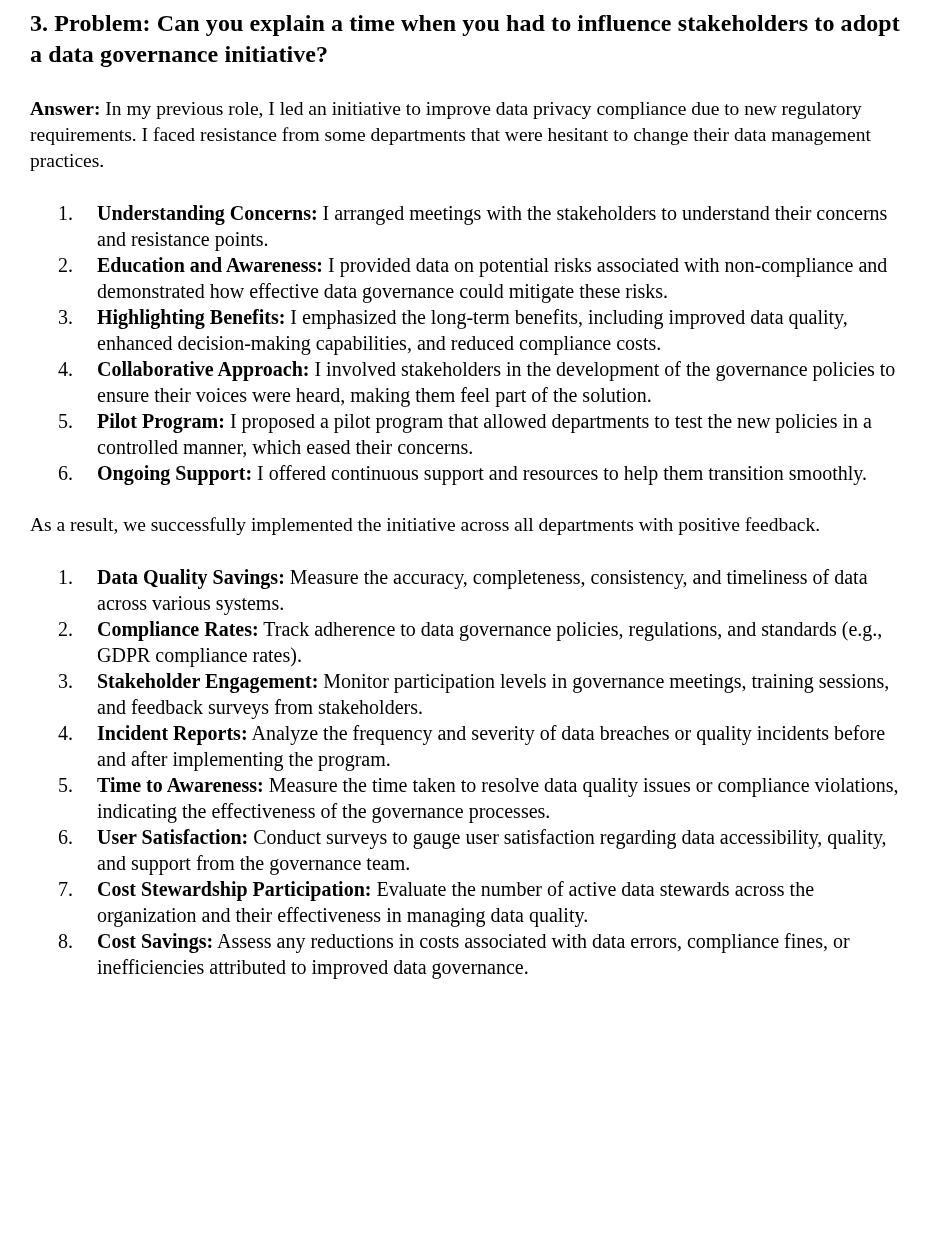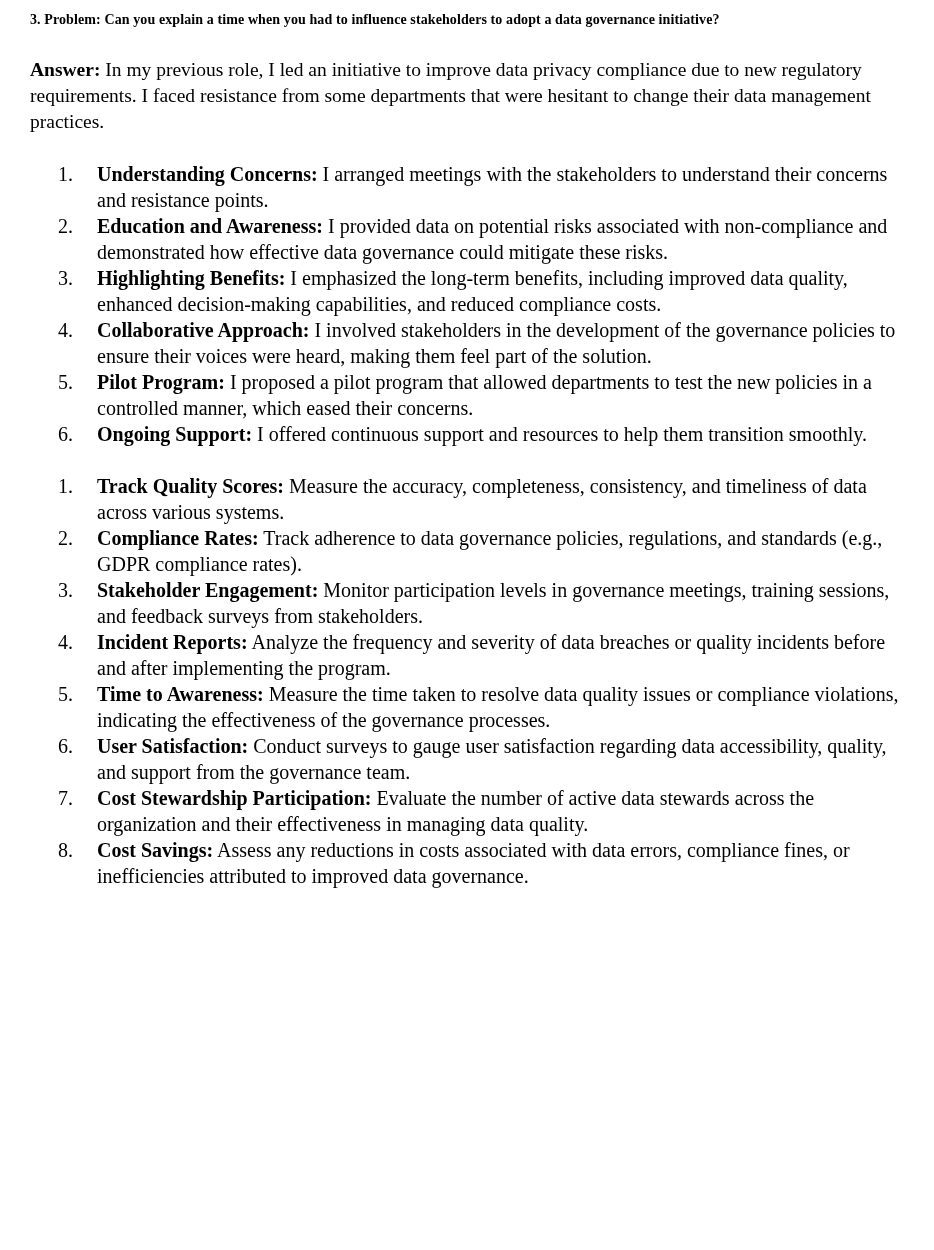--- a/index.html
+++ b/index.html
@@ -15,22 +15,22 @@
     color: #000000;
   }
   .page {
     box-sizing: border-box;
     width: 934px;
     min-height: 1250px;
     padding: 8px 30px 0 30px;
     background: #ffffff;
   }
   .q-heading {
-    font-size: 14px;
-    line-height: 23px;
+    font-size: 24px;
+    line-height: 31px;
     font-weight: bold;
     margin: 26px 0 26px 0;
     letter-spacing: 0.1px;
   }
   section:first-of-type .q-heading {
     margin-top: 0;
   }
   .para {
     font-size: 19.5px;
     line-height: 26px;
@@ -71,27 +71,28 @@
 
     <ol class="num-list">
       <li class="list-item"><strong>Understanding Concerns:</strong> <span>I arranged meetings with the stakeholders to understand their concerns and resistance points.</span></li>
       <li class="list-item"><strong>Education and Awareness:</strong> <span>I provided data on potential risks associated with non-compliance and demonstrated how effective data governance could mitigate these risks.</span></li>
       <li class="list-item"><strong>Highlighting Benefits:</strong> <span>I emphasized the long-term benefits, including improved data quality, enhanced decision-making capabilities, and reduced compliance costs.</span></li>
       <li class="list-item"><strong>Collaborative Approach:</strong> <span>I involved stakeholders in the development of the governance policies to ensure their voices were heard, making them feel part of the solution.</span></li>
       <li class="list-item"><strong>Pilot Program:</strong> <span>I proposed a pilot program that allowed departments to test the new policies in a controlled manner, which eased their concerns.</span></li>
       <li class="list-item"><strong>Ongoing Support:</strong> <span>I offered continuous support and resources to help them transition smoothly.</span></li>
     </ol>
 
+    <p class="para">As a result, we successfully implemented the initiative across all departments with positive feedback.</p>
   </section>
 
   <section>
 
 
     <ol class="num-list">
-      <li class="list-item"><strong>Track Quality Scores:</strong> <span>Measure the accuracy, completeness, consistency, and timeliness of data across various systems.</span></li>
+      <li class="list-item"><strong>Data Quality Savings:</strong> <span>Measure the accuracy, completeness, consistency, and timeliness of data across various systems.</span></li>
       <li class="list-item"><strong>Compliance Rates:</strong> <span>Track adherence to data governance policies, regulations, and standards (e.g., GDPR compliance rates).</span></li>
       <li class="list-item"><strong>Stakeholder Engagement:</strong> <span>Monitor participation levels in governance meetings, training sessions, and feedback surveys from stakeholders.</span></li>
       <li class="list-item"><strong>Incident Reports:</strong> <span>Analyze the frequency and severity of data breaches or quality incidents before and after implementing the program.</span></li>
       <li class="list-item"><strong>Time to Awareness:</strong> <span>Measure the time taken to resolve data quality issues or compliance violations, indicating the effectiveness of the governance processes.</span></li>
       <li class="list-item"><strong>User Satisfaction:</strong> <span>Conduct surveys to gauge user satisfaction regarding data accessibility, quality, and support from the governance team.</span></li>
       <li class="list-item"><strong>Cost Stewardship Participation:</strong> <span>Evaluate the number of active data stewards across the organization and their effectiveness in managing data quality.</span></li>
       <li class="list-item"><strong>Cost Savings:</strong> <span>Assess any reductions in costs associated with data errors, compliance fines, or inefficiencies attributed to improved data governance.</span></li>
     </ol>
   </section>
 

